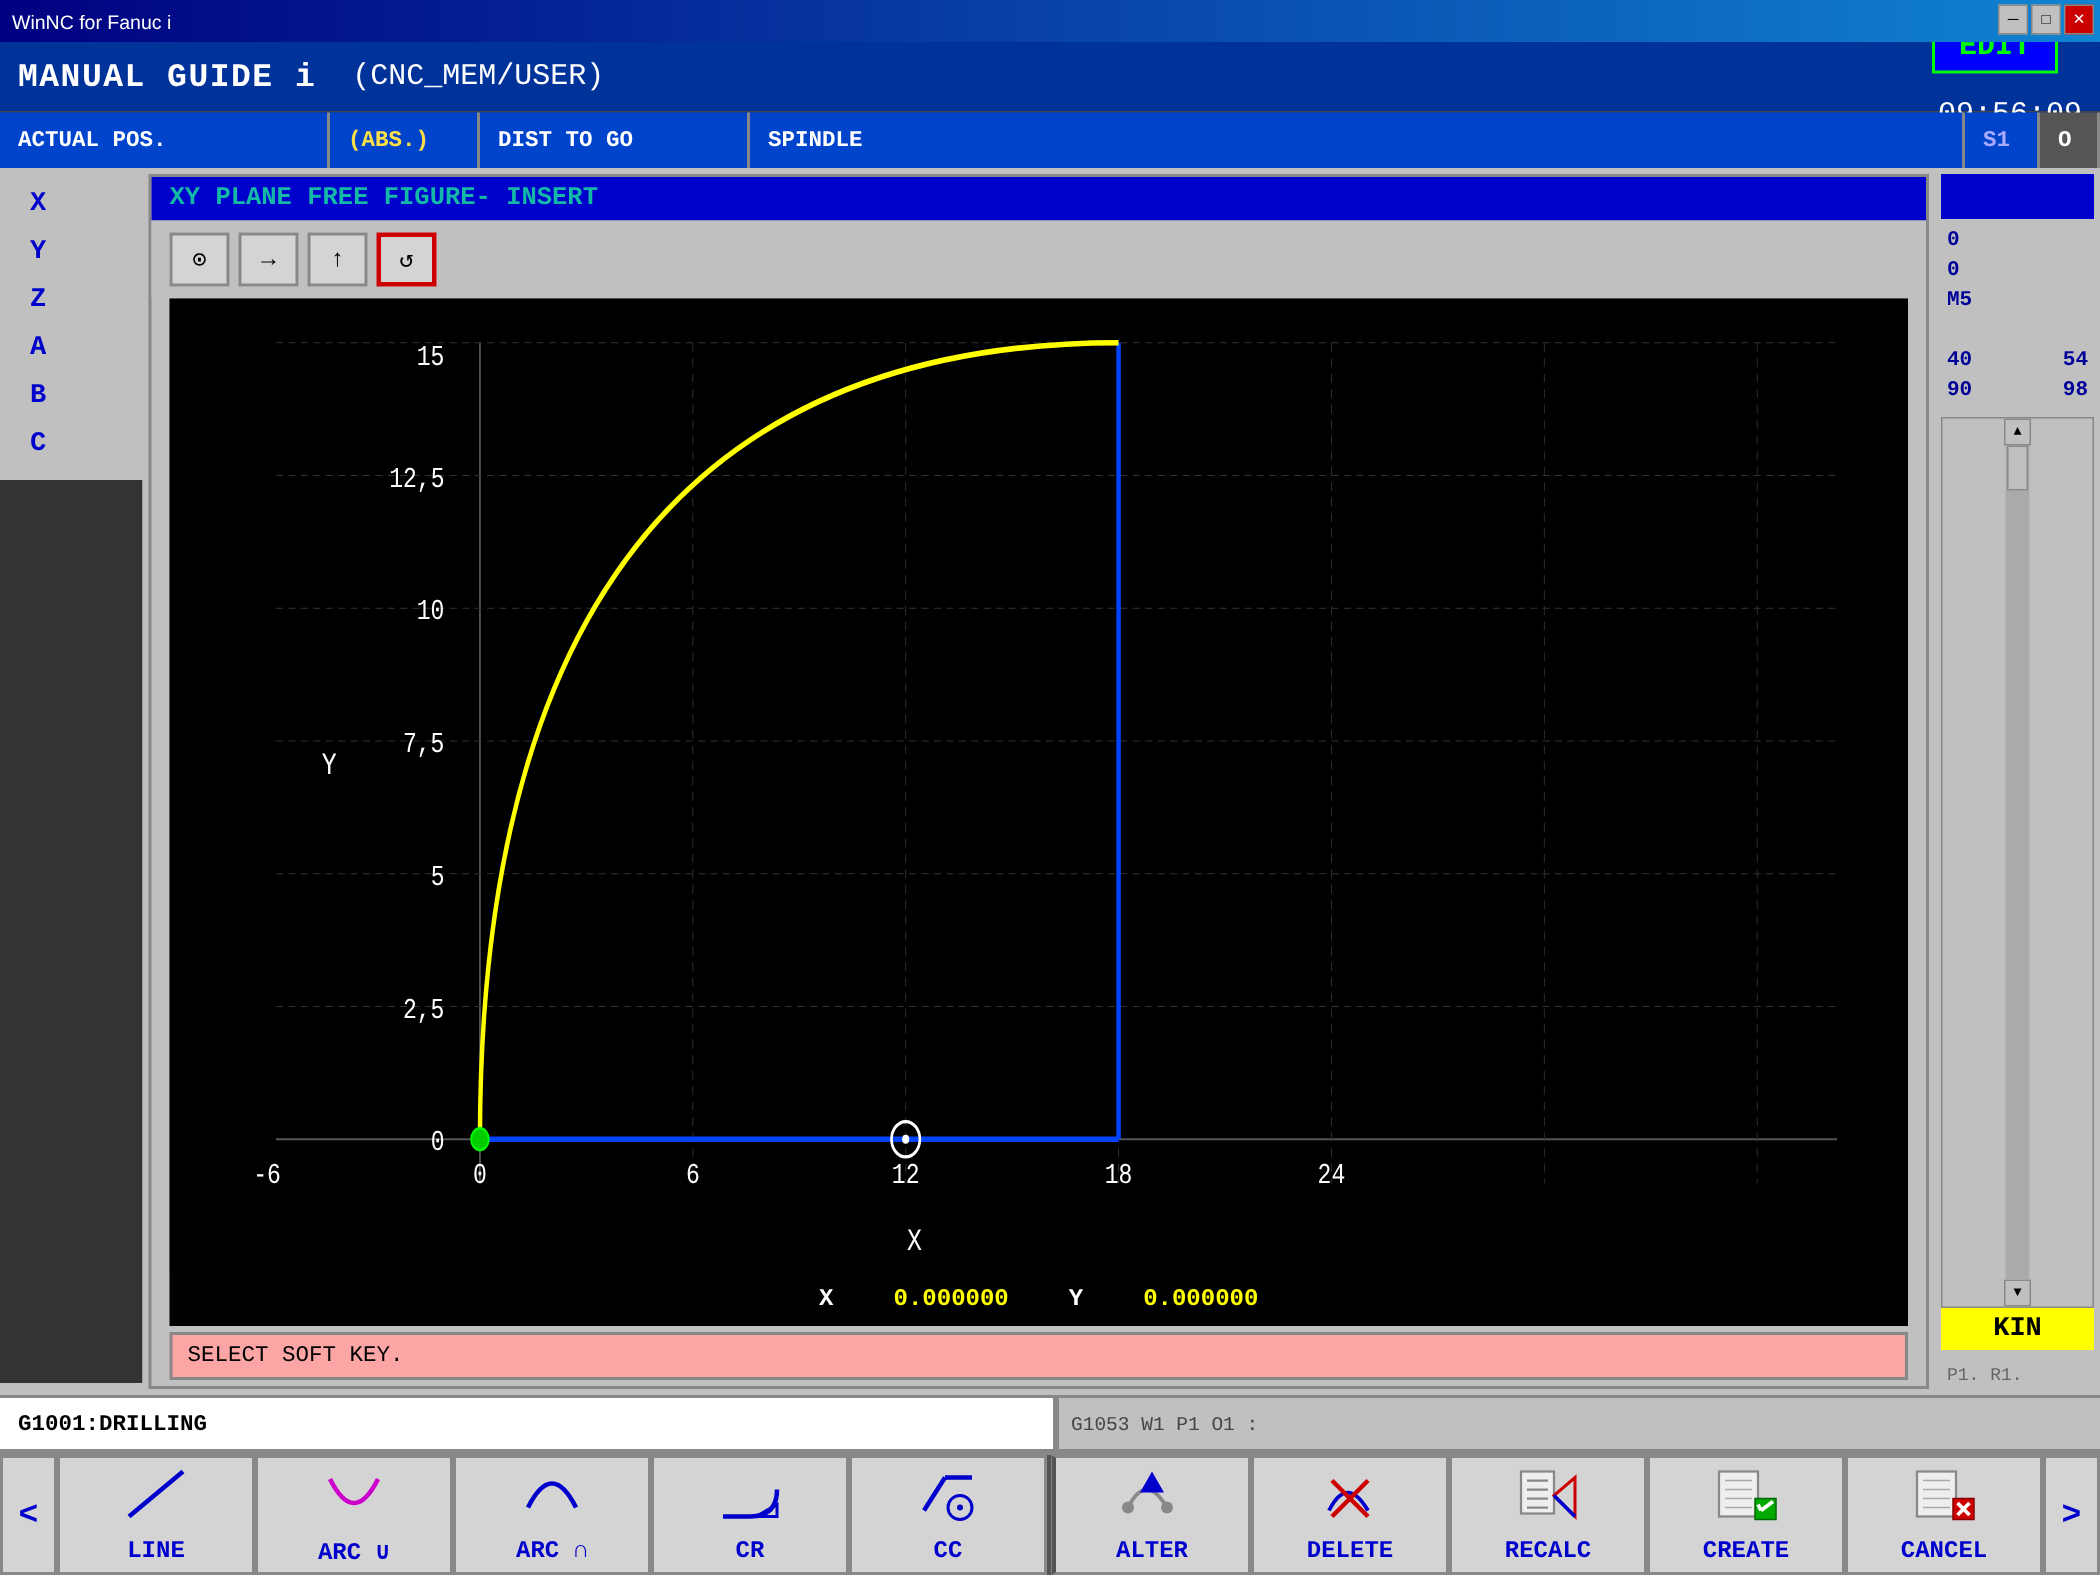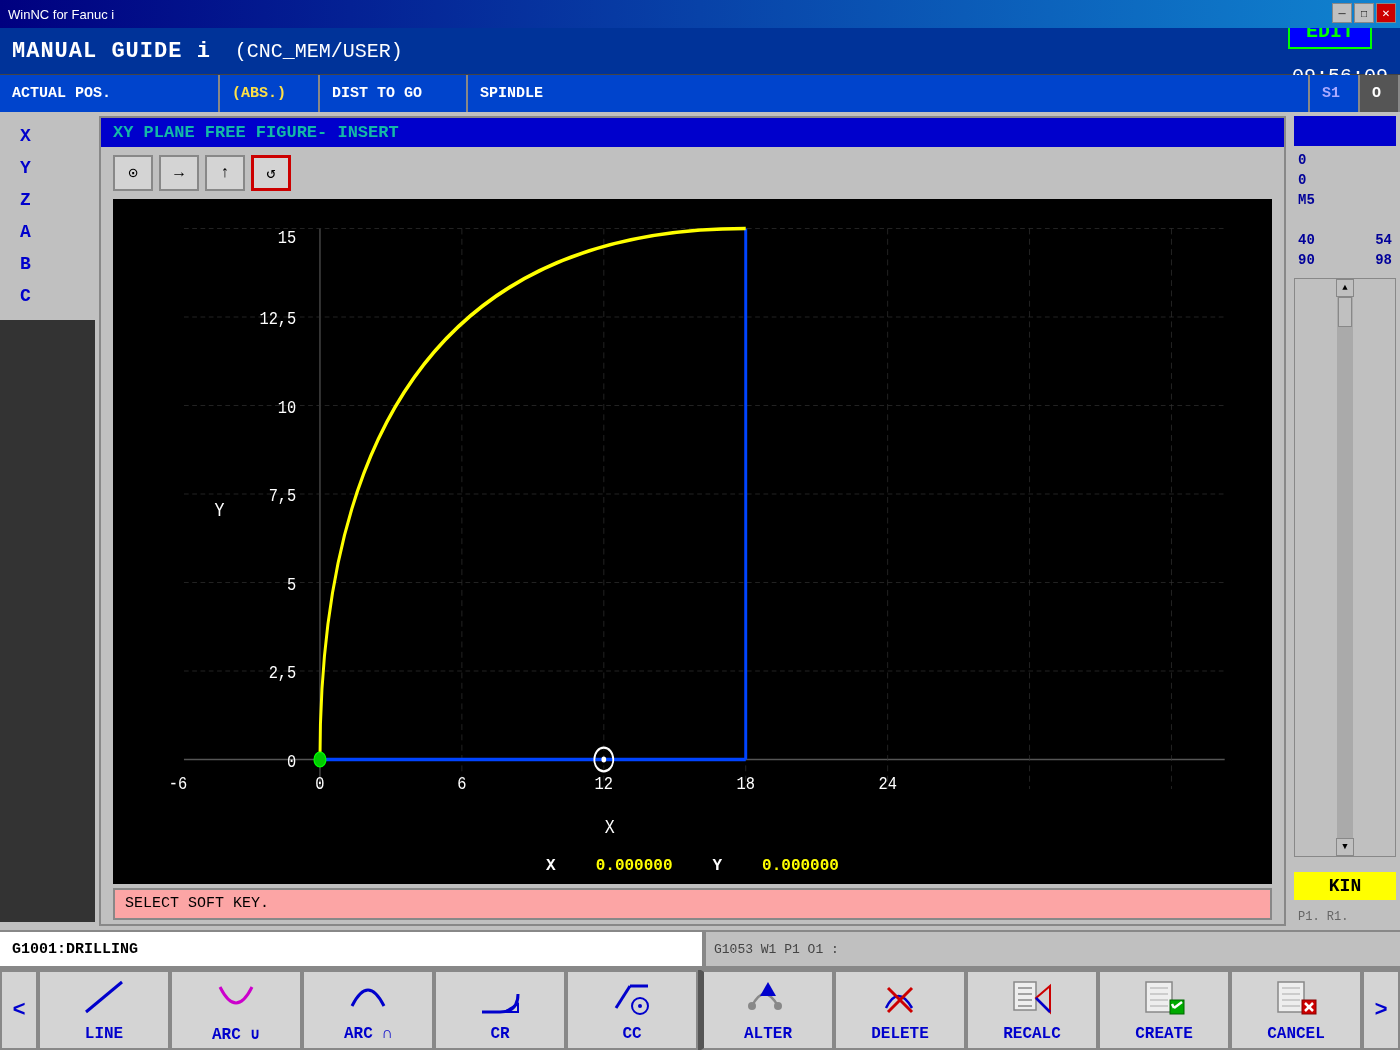--- a/index.html
+++ b/index.html
@@ -100,21 +100,21 @@
     #actual-pos-cell {
       width: 220px;
       background: #0044cc;
     }
     #abs-cell {
       width: 100px;
       background: #0044cc;
       color: #fde047;
     }
     #dist-to-go-cell {
-      width: 148px;
+      width: 180px;
       background: #0044cc;
     }
     #spindle-cell {
       flex: 1;
       background: #0044cc;
     }
     #s1-cell {
       width: 50px;
       background: #0044cc;
       color: #aaaaff;
@@ -249,21 +249,21 @@
       padding: 2px 4px;
       font-weight: bold;
     }
     #kin-badge {
       background: #ffff00;
       color: black;
       font-size: 18px;
       font-weight: bold;
       padding: 4px 8px;
       text-align: center;
-      margin-top: 15px;
+      margin-top: 0;
     }
     .right-pair {
       display: flex;
       justify-content: space-between;
       padding: 2px 4px;
     }
     #p1r1 {
       color: #666;
       font-size: 12px;
       padding: 2px 4px;

